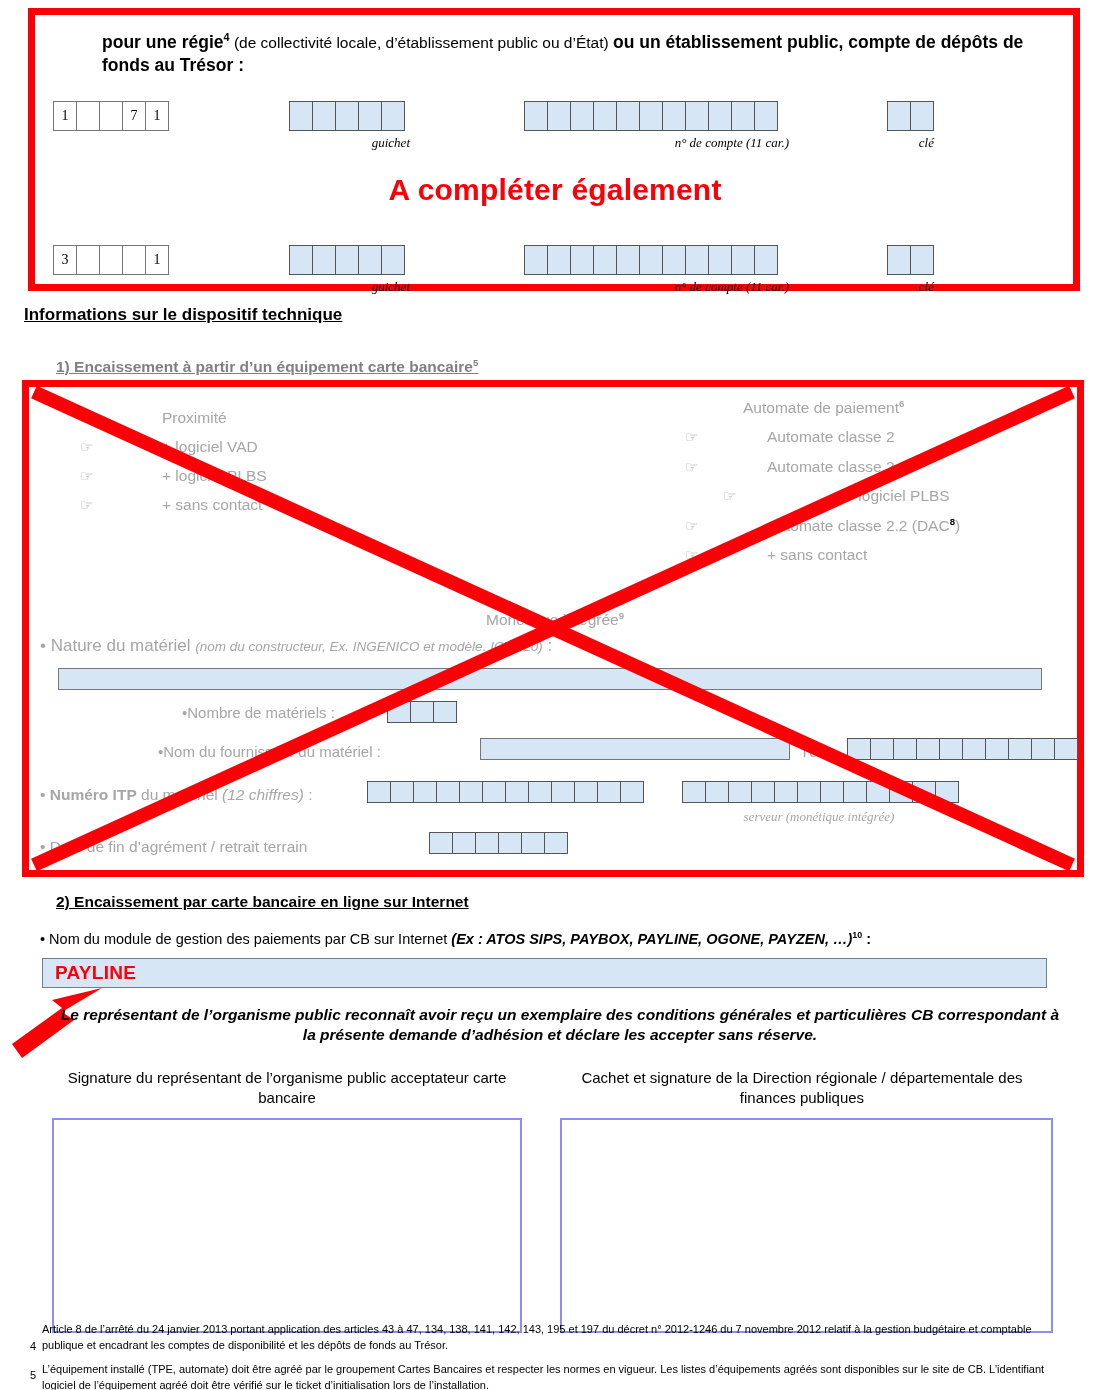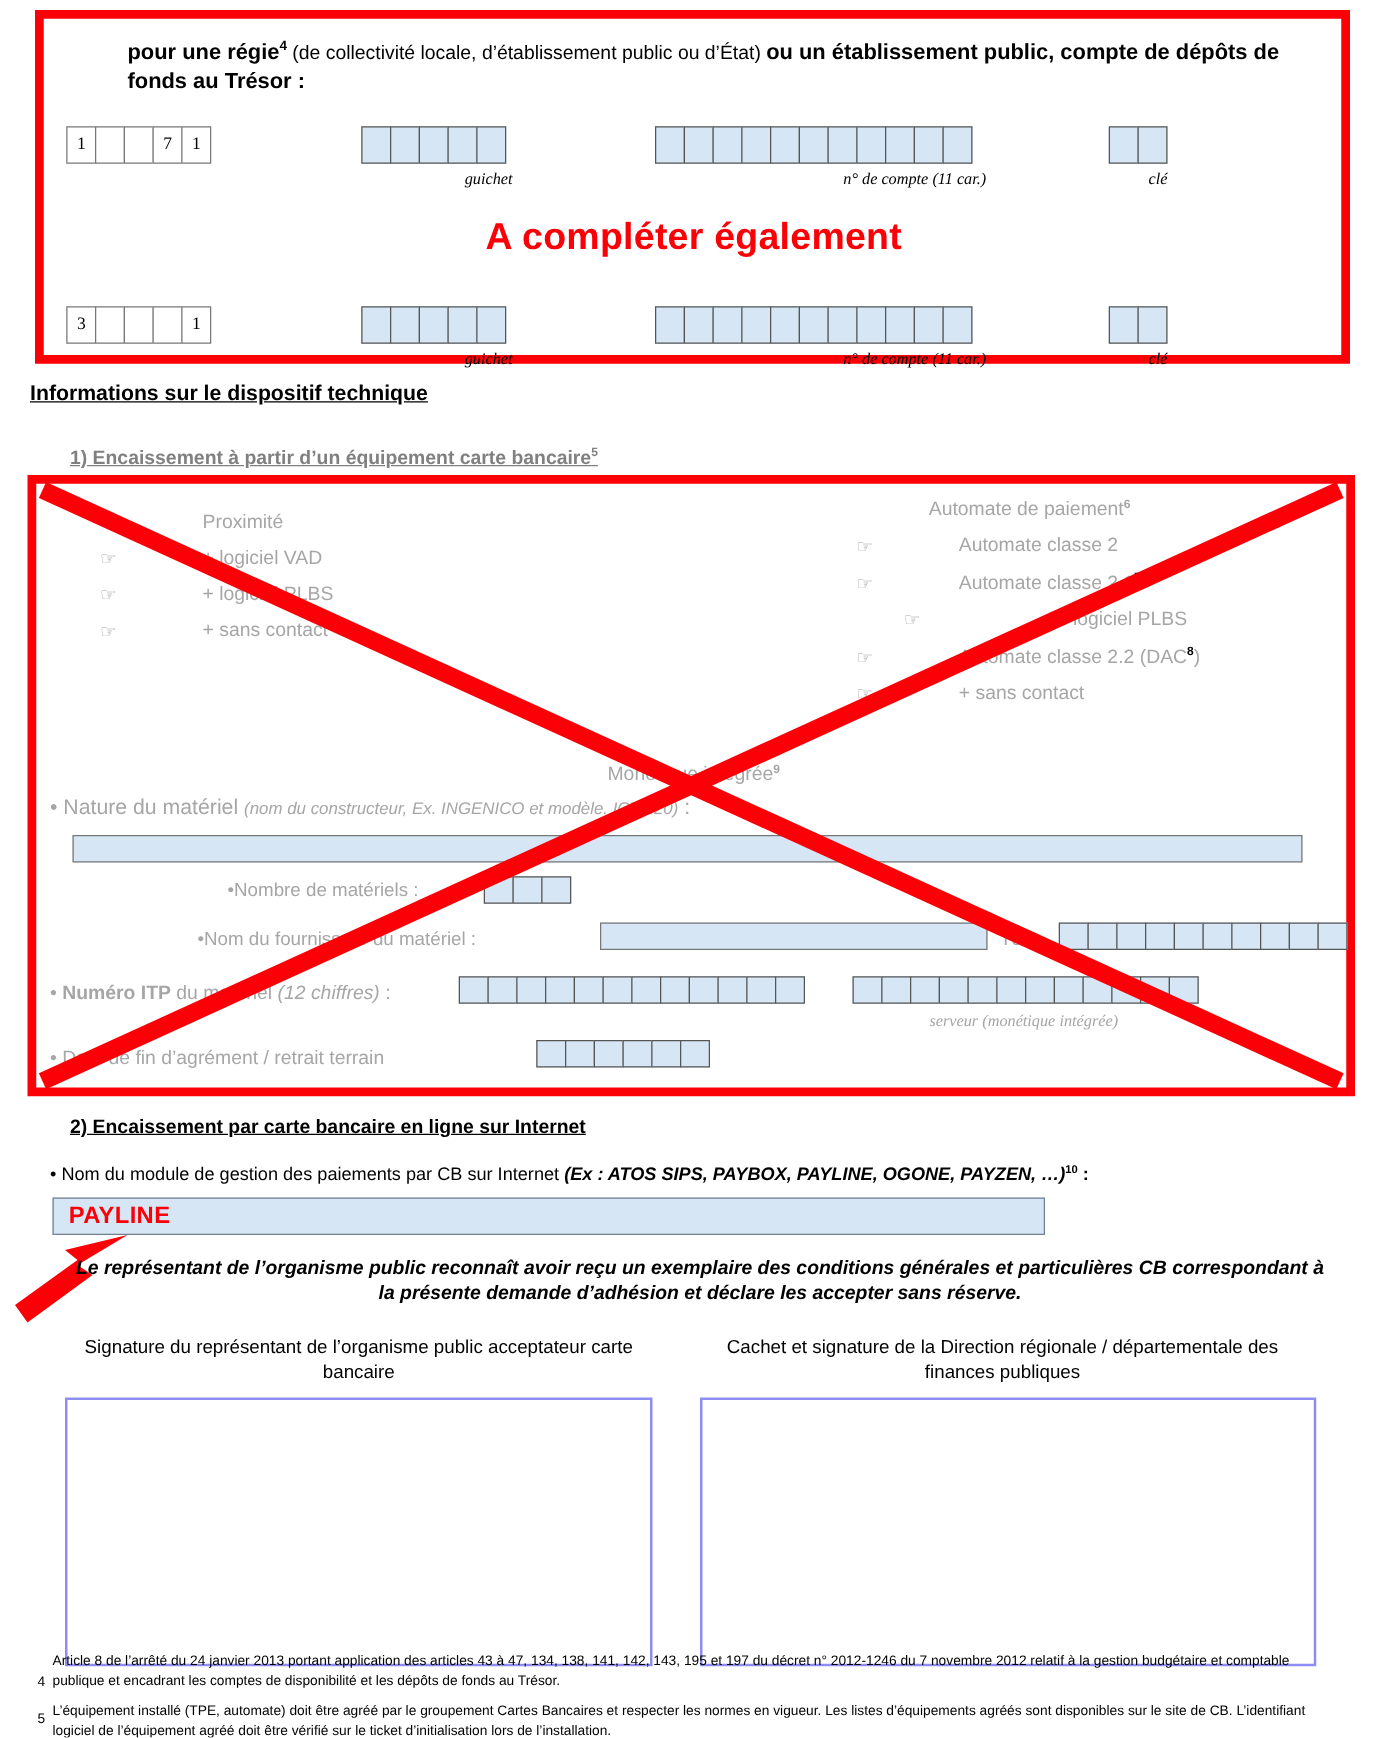--- a/index.html
+++ b/index.html
@@ -209,21 +209,21 @@
            pointer-events: none; }
 
   
   #sec2-bullet {
     position: absolute; left: 40px; top: 930px;
     font-size: 14.5px;
   }
   #sec2-bullet .ex { font-style: italic; font-weight: bold; }
   #payline-field {
     position: absolute; left: 42px; top: 958px;
-    width: 794px; height: 30px;
+    width: 1005px; height: 30px;
     background: #d6e6f4; border: 1px solid #6f7f8f;
     display: flex; align-items: center;
   }
   #payline-value {
     color: #fb0007; font-weight: bold; font-size: 19px;
     padding-left: 12px; letter-spacing: .3px;
   }
 
   
   #red-arrow { position: absolute; left: 6px; top: 982px; width: 130px; height: 80px; }

